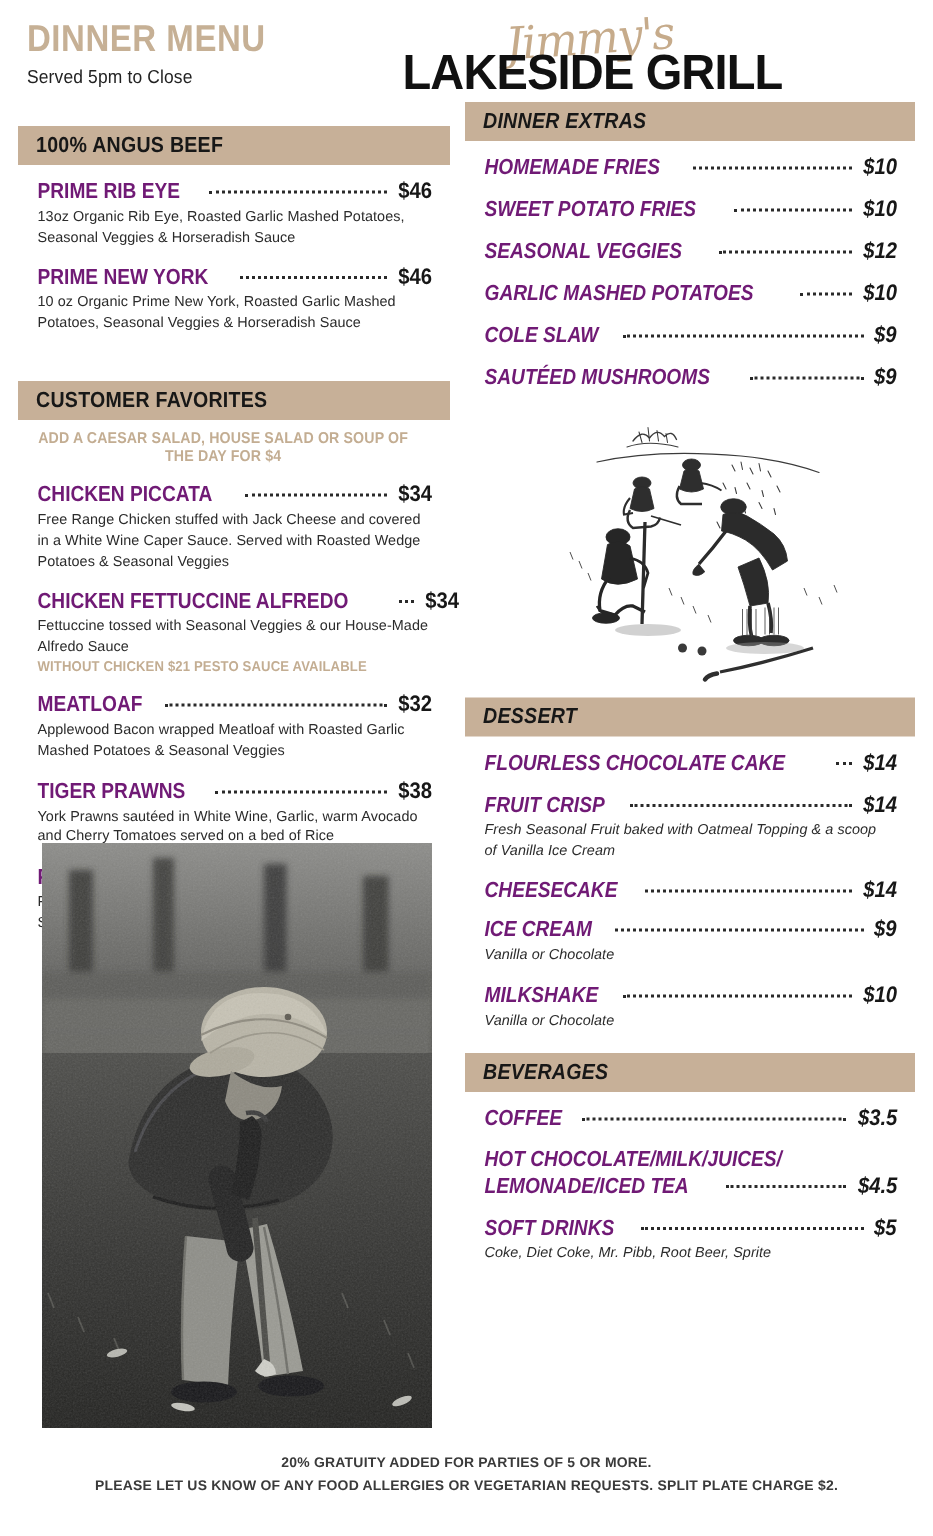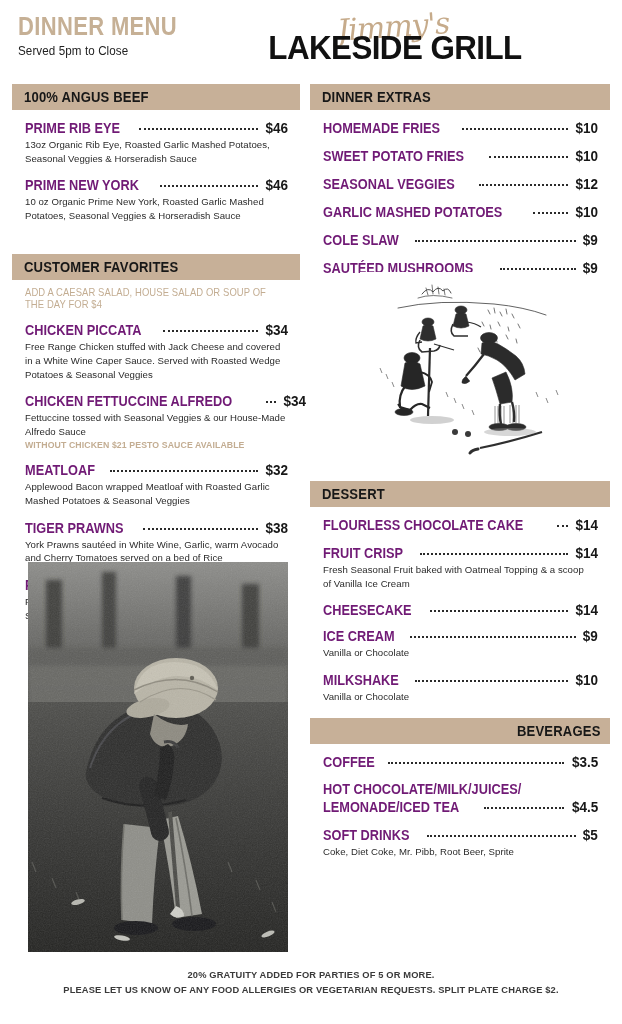--- a/index.html
+++ b/index.html
@@ -91,48 +91,50 @@
   
   .col-left {
     position: absolute;
     left: 12px;
     top: 84px;
     width: 288px;
   }
   .col-right {
     position: absolute;
     left: 310px;
-    top: 84px;
+    top: 68px;
     width: 300px;
+    font-style: italic;
   }
 
   
   .bar {
     background: #c7b098;
     height: 26px;
     line-height: 26px;
     padding-left: 12px;
     font-size: 14.5px;
     font-weight: bold;
     color: #171717;
     letter-spacing: 0.2px;
     transform: scaleX(1);
     box-sizing: border-box;
     margin-bottom: 9px;
   }
   .bar span { display:inline-block; transform: scaleX(0.9); transform-origin:left center; }
 
   .promo {
     font-size: 10.5px;
-    font-weight: normal;
+    font-weight: bold;
     color: #c3ad92;
     letter-spacing: 0.1px;
     padding-left: 13px;
     margin-top: -3px;
     margin-bottom: 11px;
+    text-align: center;
   }
   .promo span { display:inline-block; transform: scaleX(0.9); transform-origin:left center; }
 
   
   .item { padding: 0 12px 0 13px; margin-bottom: 11px; }
   .item.tight { margin-bottom: 9px; text-align: right; }
 
   .item-line {
     display: flex;
     align-items: baseline;
@@ -404,21 +406,21 @@
 
     <div class="item">
       <div class="item-line">
         <div class="item-name"><span>MILKSHAKE</span></div>
         <div class="dots"></div>
         <div class="item-price"><span>$10</span></div>
       </div>
       <div class="item-desc">Vanilla or Chocolate</div>
     </div>
 
-    <div class="bar" style="margin-top:15px;text-align:right;">
+    <div class="bar" style="margin-top:15px;">
       <span>BEVERAGES</span>
     </div>
 
     <div class="item">
       <div class="item-line">
         <div class="item-name"><span>COFFEE</span></div>
         <div class="dots"></div>
         <div class="item-price"><span>$3.5</span></div>
       </div>
     </div>

